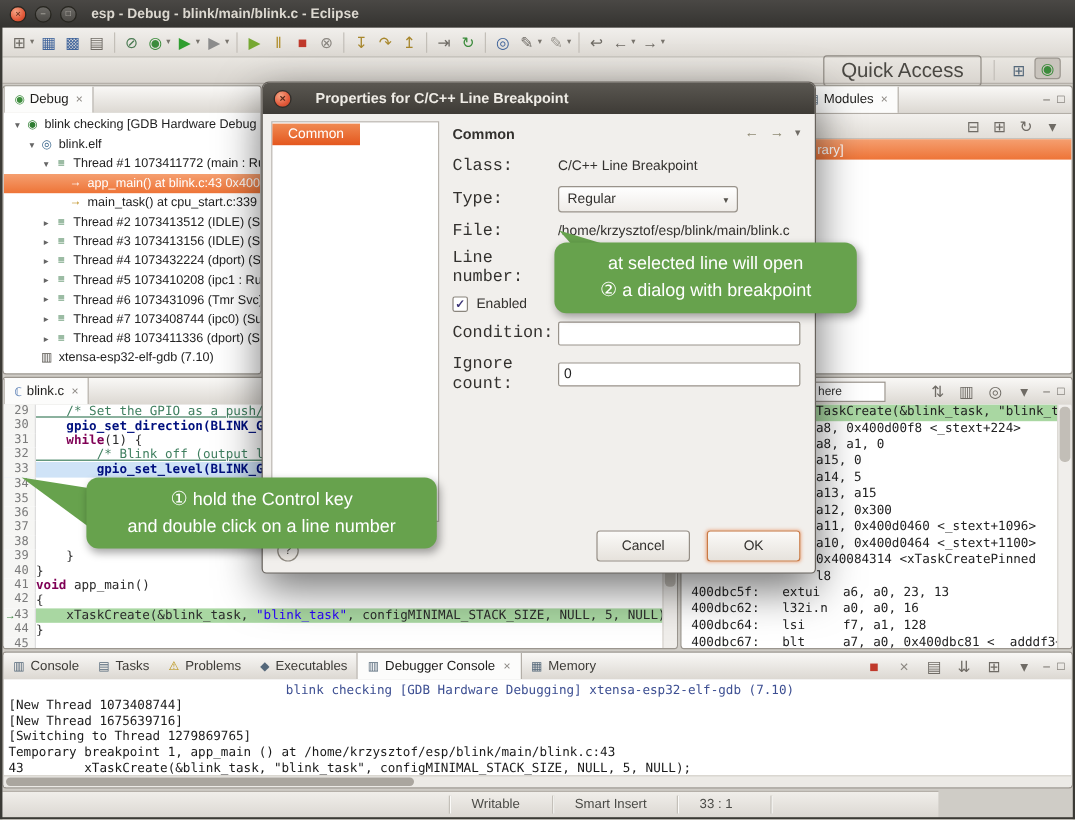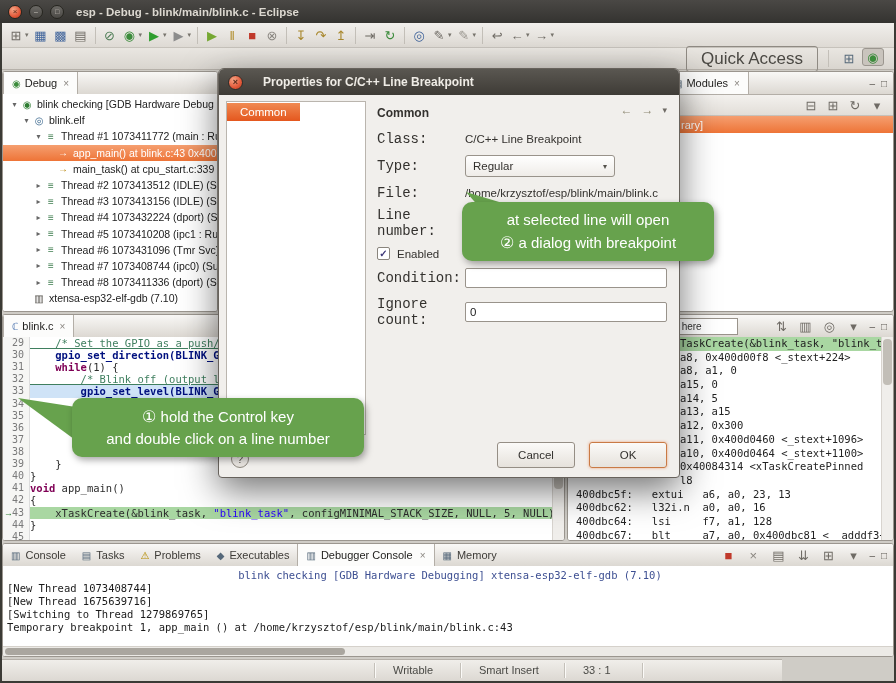--- a/index.html
+++ b/index.html
@@ -530,20 +530,21 @@
       </div>
     </div>
     <div class="conbody">
       <div class="conhead">blink checking [GDB Hardware Debugging] xtensa-esp32-elf-gdb (7.10)</div>
       <div id="console-lines">
           <div class="conline">[New Thread 1073408744]</div>
           <div class="conline">[New Thread 1675639716]</div>
           <div class="conline">[Switching to Thread 1279869765]</div>
           <div class="conline"></div>
           <div class="conline">Temporary breakpoint 1, app_main () at /home/krzysztof/esp/blink/main/blink.c:43</div>
+          <div class="conline">43        xTaskCreate(&amp;blink_task, "blink_task", configMINIMAL_STACK_SIZE, NULL, 5, NULL);</div>
         </div>
       <div class="hsc-track">
           <div class="hsc-thumb"></div>
         </div>
     </div>
   </div>
 
   <div class="statusbar">
     <span class="sbsep" style="left:372px;"></span>
     <span class="sbitem" style="left:391px;">Writable</span>

